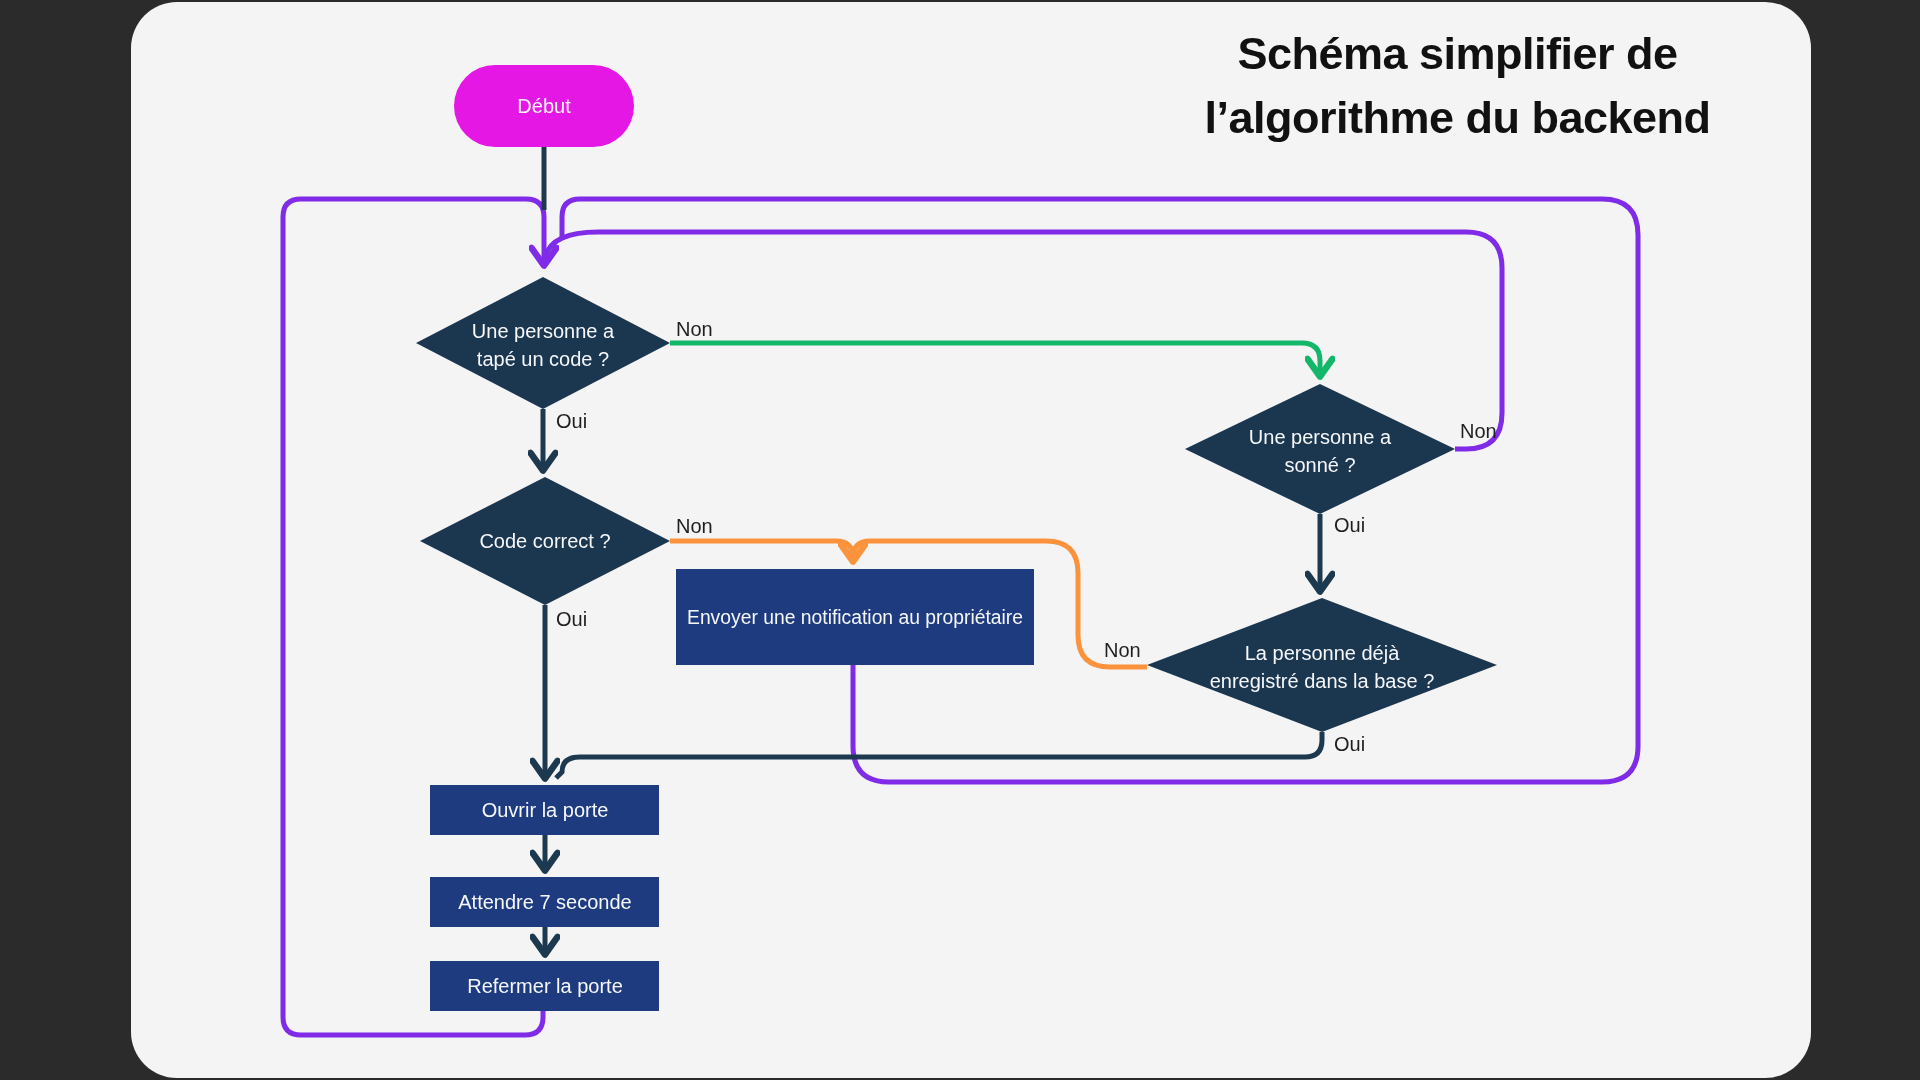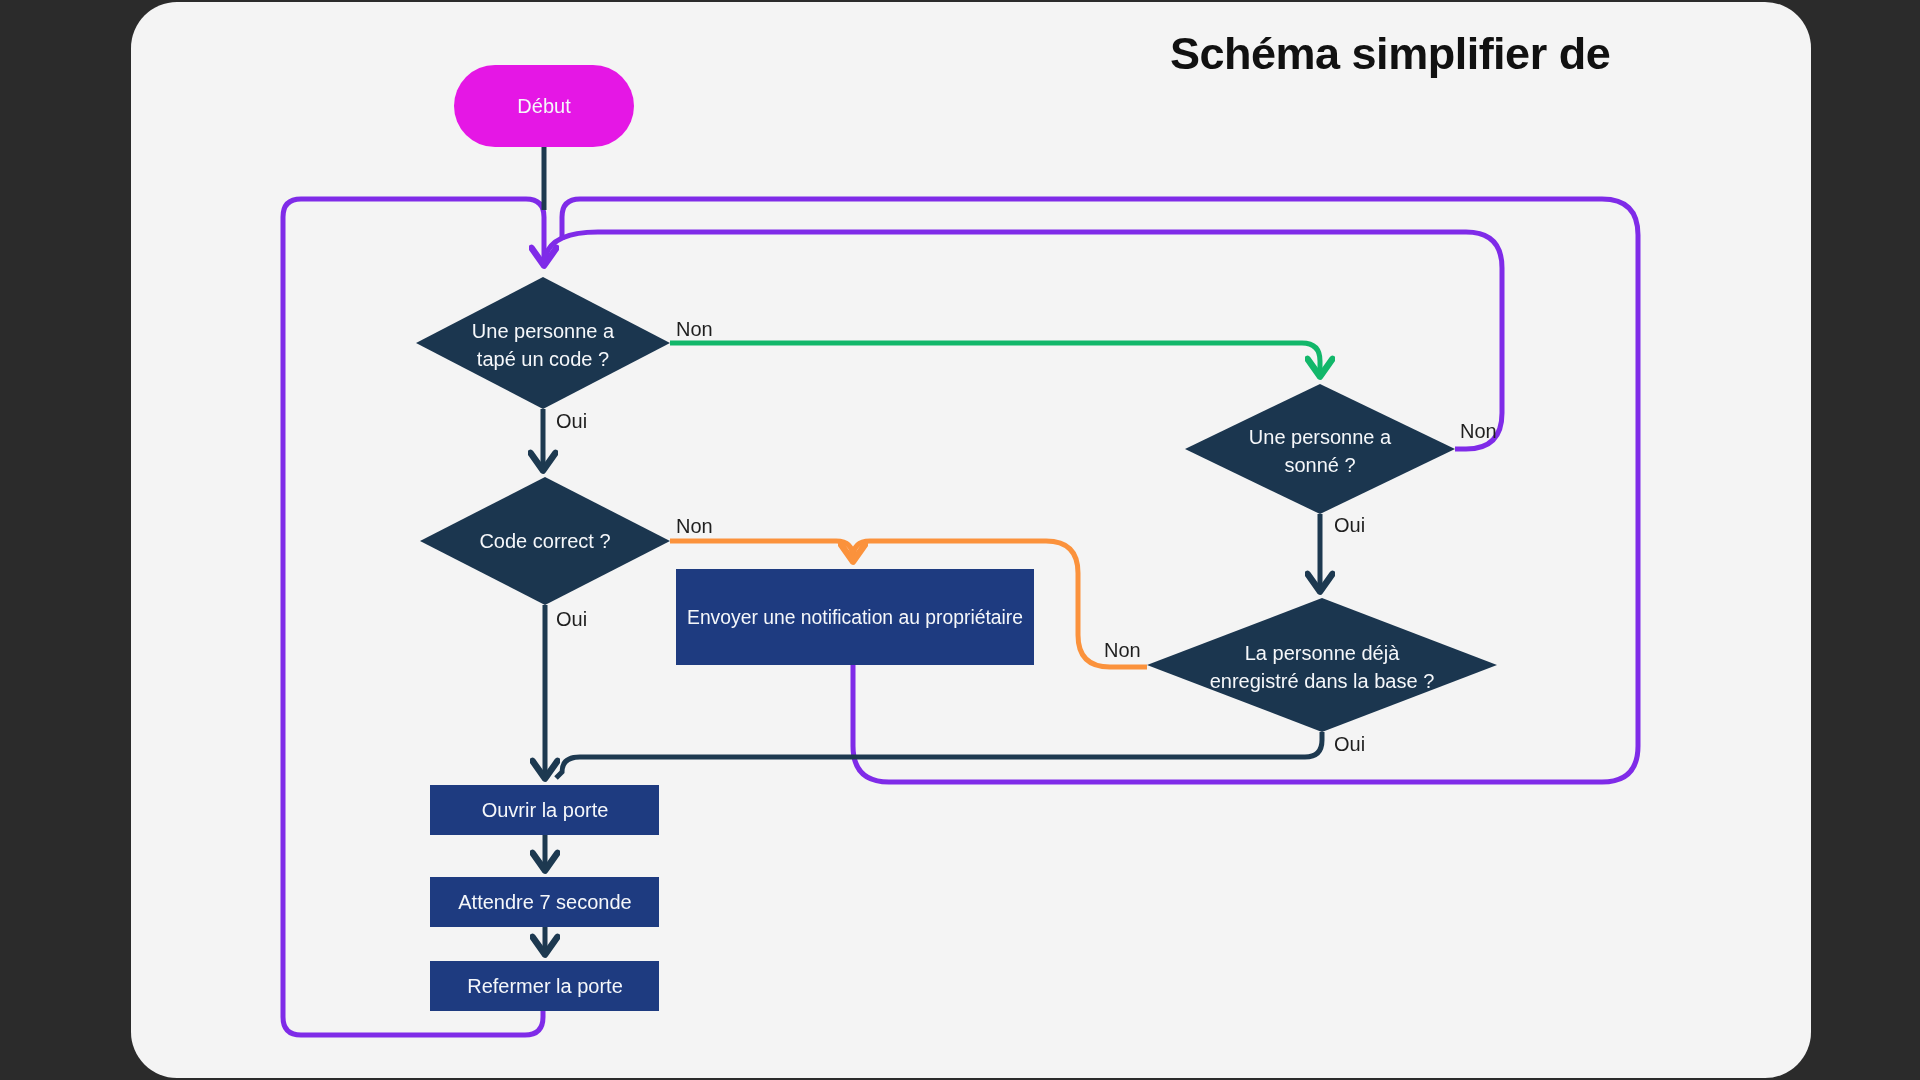--- a/index.html
+++ b/index.html
@@ -9,40 +9,41 @@
     position:relative;
     overflow:hidden;
     font-family:"Liberation Sans","DejaVu Sans",sans-serif;
   }
   .panel{
     position:absolute;left:131px;top:2px;width:1680px;height:1076px;
     background:#f4f4f4;border-radius:46px;
   }
   .title{
     position:absolute;left:1170px;top:22px;width:575px;
-    text-align:left;font-weight:bold;font-size:45px;line-height:64px;
+    text-align:center;font-weight:bold;font-size:45px;line-height:64px;
     color:#111111;letter-spacing:-0.5px;
   }
   svg.diagram{position:absolute;left:0;top:0;}
   .node-text{
     fill:#f5f7fa;font-size:20px;
     font-family:"Liberation Sans","DejaVu Sans",sans-serif;
   }
   .edge-label{
     fill:#1f1f1f;font-size:20px;
     font-family:"Liberation Sans","DejaVu Sans",sans-serif;
   }
 </style>
 </head>
 <body>
 
 <div class="panel"></div>
 
 <div class="title">
   <div>Schéma simplifier de</div>
+  <div>l’algorithme du backend</div>
 </div>
 
 <svg class="diagram" width="1920" height="1080" viewBox="0 0 1920 1080">
   <defs>
     <marker id="ah-navy" viewBox="0 0 12 12" refX="8" refY="6" markerWidth="6" markerHeight="6" orient="auto-start-reverse">
       <path d="M2,1 L9,6 L2,11" fill="none" stroke="#1d3950" stroke-width="2.6" stroke-linecap="round" stroke-linejoin="round"></path>
     </marker>
     <marker id="ah-purple" viewBox="0 0 12 12" refX="8" refY="6" markerWidth="6" markerHeight="6" orient="auto-start-reverse">
       <path d="M2,1 L9,6 L2,11" fill="none" stroke="#7f2be8" stroke-width="2.6" stroke-linecap="round" stroke-linejoin="round"></path>
     </marker>

